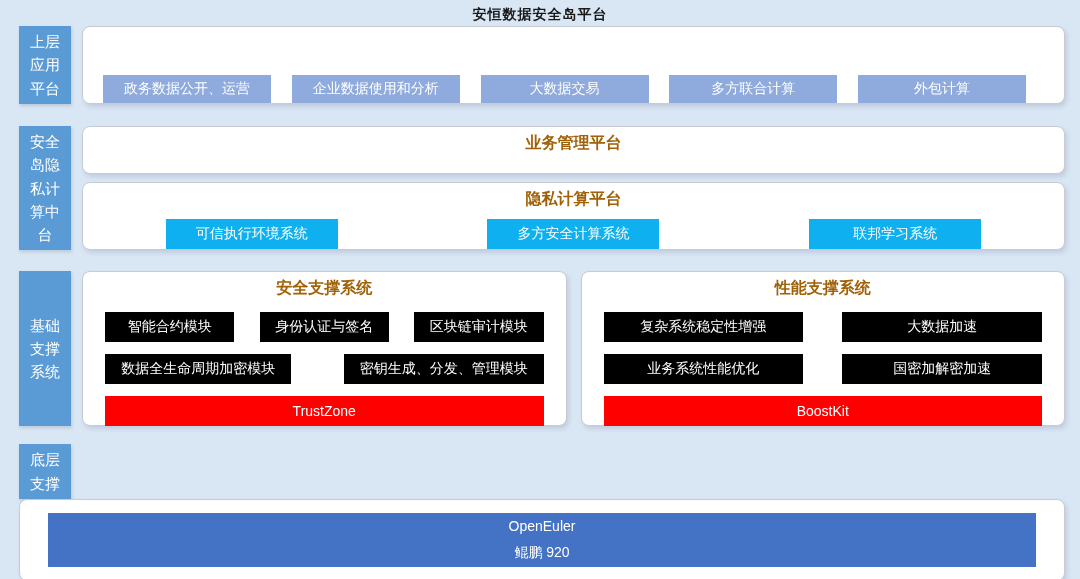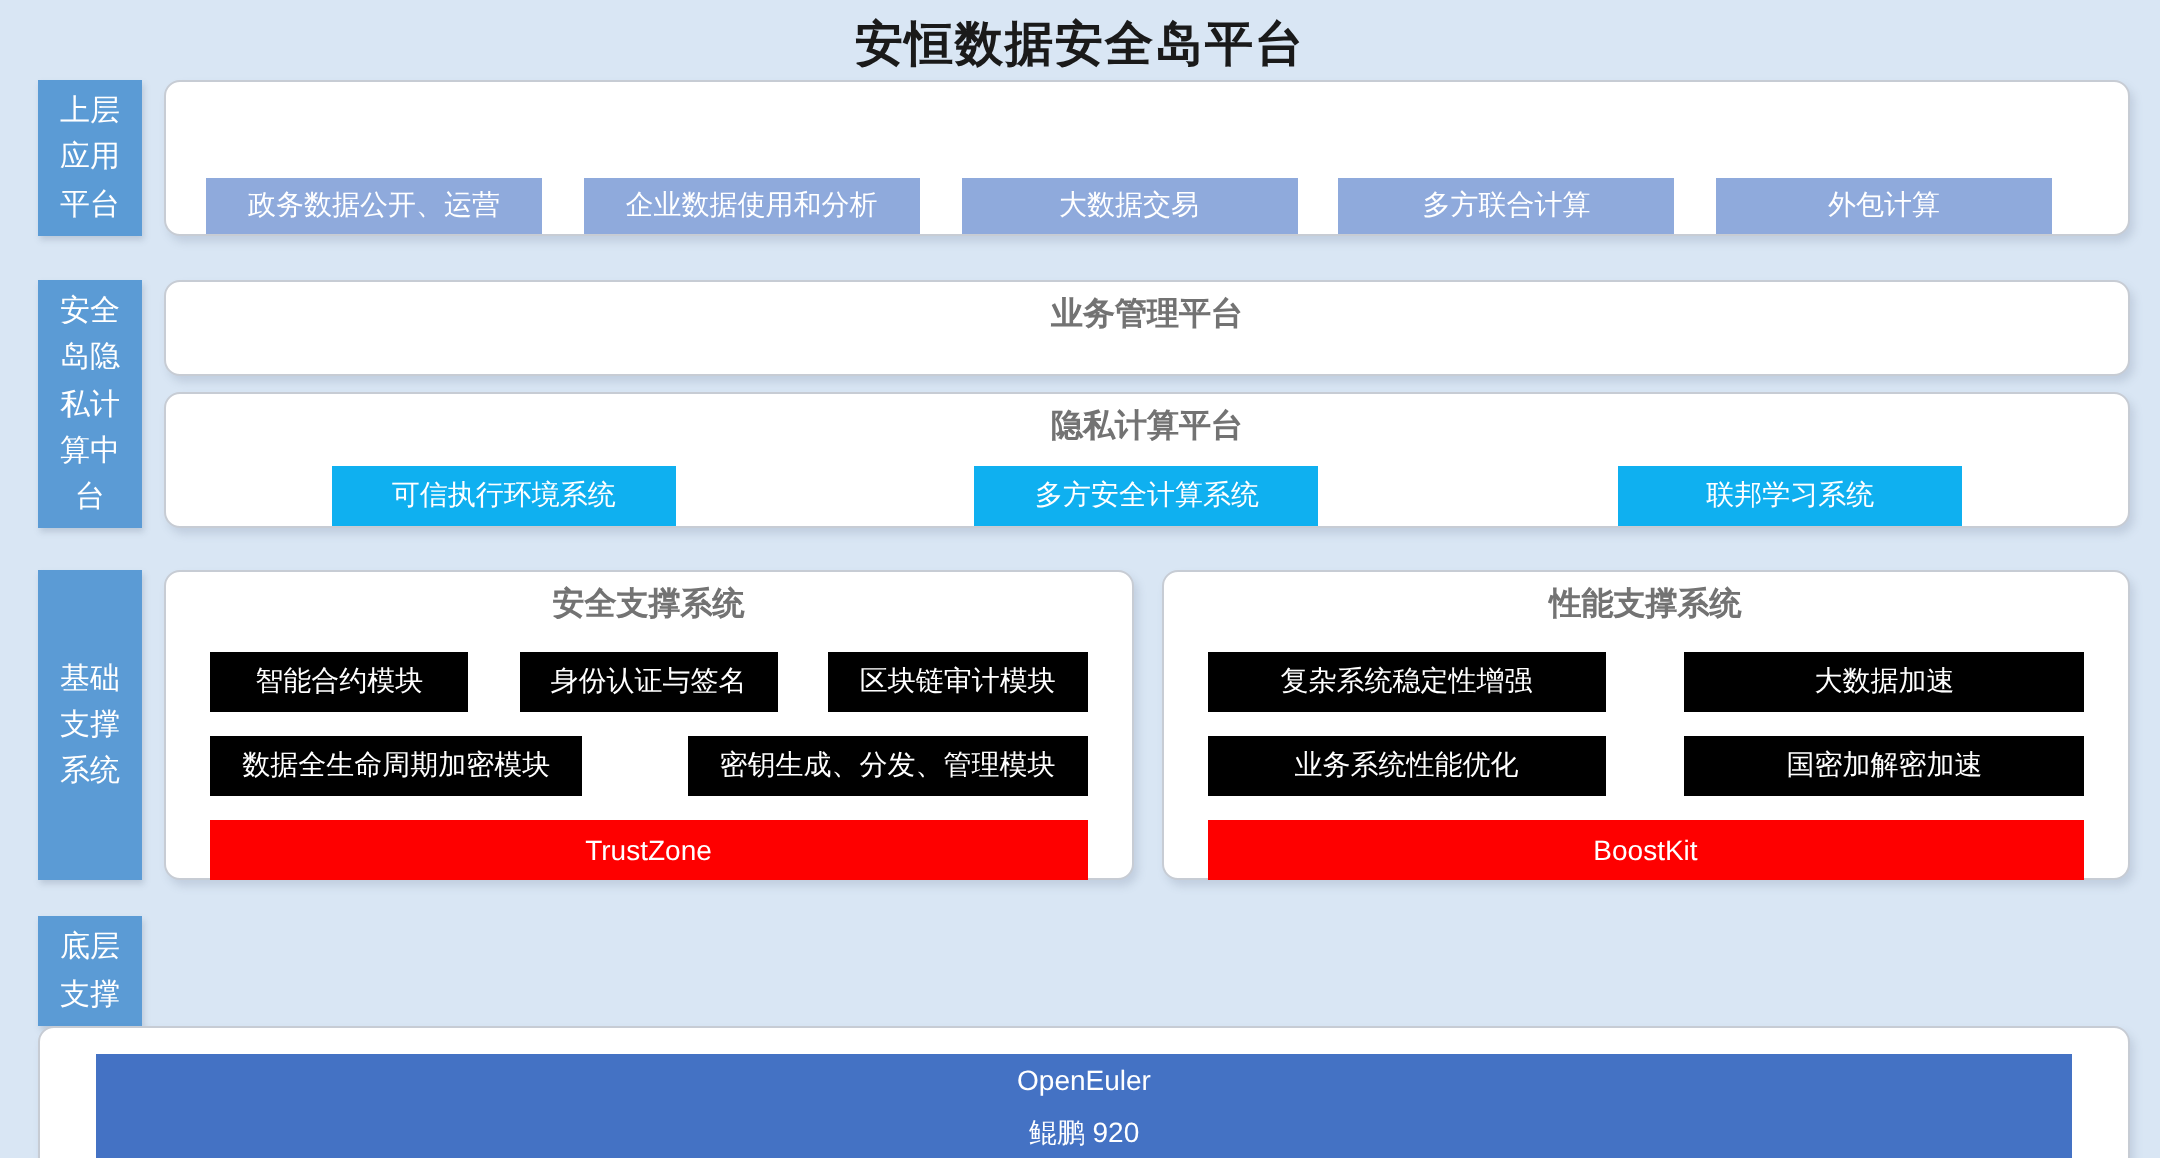--- a/index.html
+++ b/index.html
@@ -10,21 +10,21 @@
     overflow: hidden;
   }
   .canvas {
     width: 1080px; height: 579px;
     background: #d9e6f4;
     display: flex; flex-direction: column;
   }
   .title {
     height: 38px;
     display: flex; align-items: center; justify-content: center;
-    font-size: 24px; font-weight: bold; color: #1a1a1a;
+    font-size: 14px; font-weight: bold; color: #1a1a1a;
     letter-spacing: 1px;
     padding-top: 6px;
   }
   .bands {
     flex: 1;
     padding: 2px 15px 0 19px;
     display: flex; flex-direction: column; gap: 10px;
   }
   .band { display: flex; align-items: stretch; }
   .band + .band { margin-top: 12px; }
@@ -53,21 +53,21 @@
   }
   .panel-stack { flex: 1; display: flex; flex-direction: column; }
   .panel-stack .panel + .panel { margin-top: 8px; }
   .panel-pair { flex: 1; display: flex; }
   .panel-pair .panel + .panel { margin-left: 14px; }
 
   .panel-header {
     text-align: center;
     font-size: 16px;
     font-weight: bold;
-    color: #737373;
+    color: #a16207;
     height: 22px;
     margin-top: 6px;
   }
 
   .node {
     color: #ffffff;
     font-size: 14px;
     display: flex; align-items: center; justify-content: center;
     text-align: center;
     white-space: nowrap;

